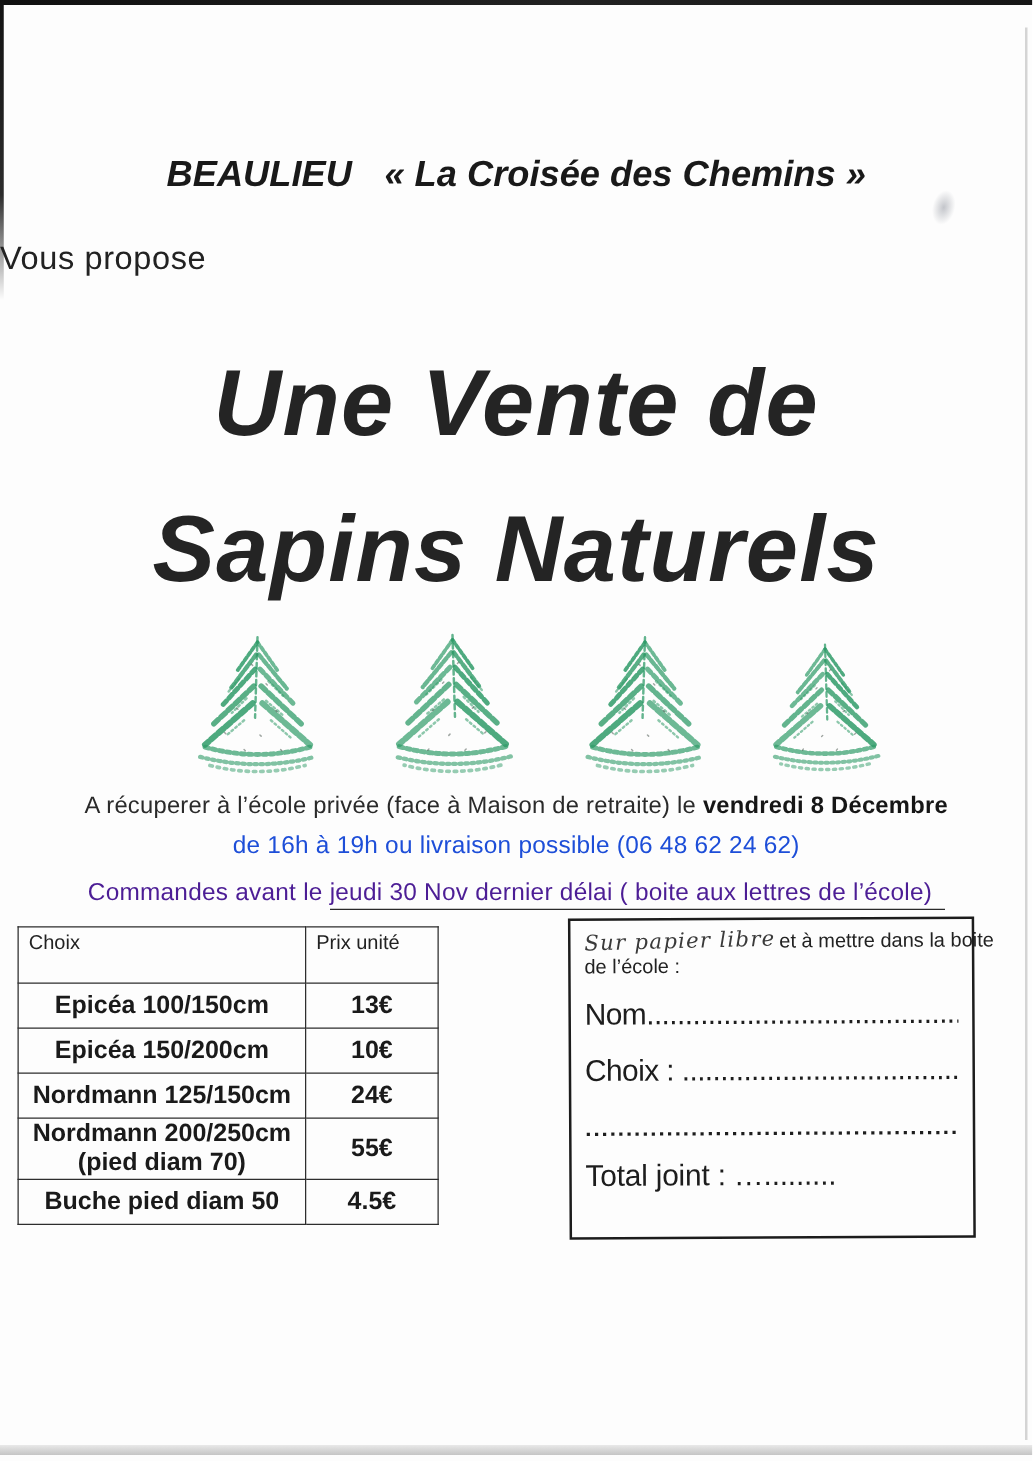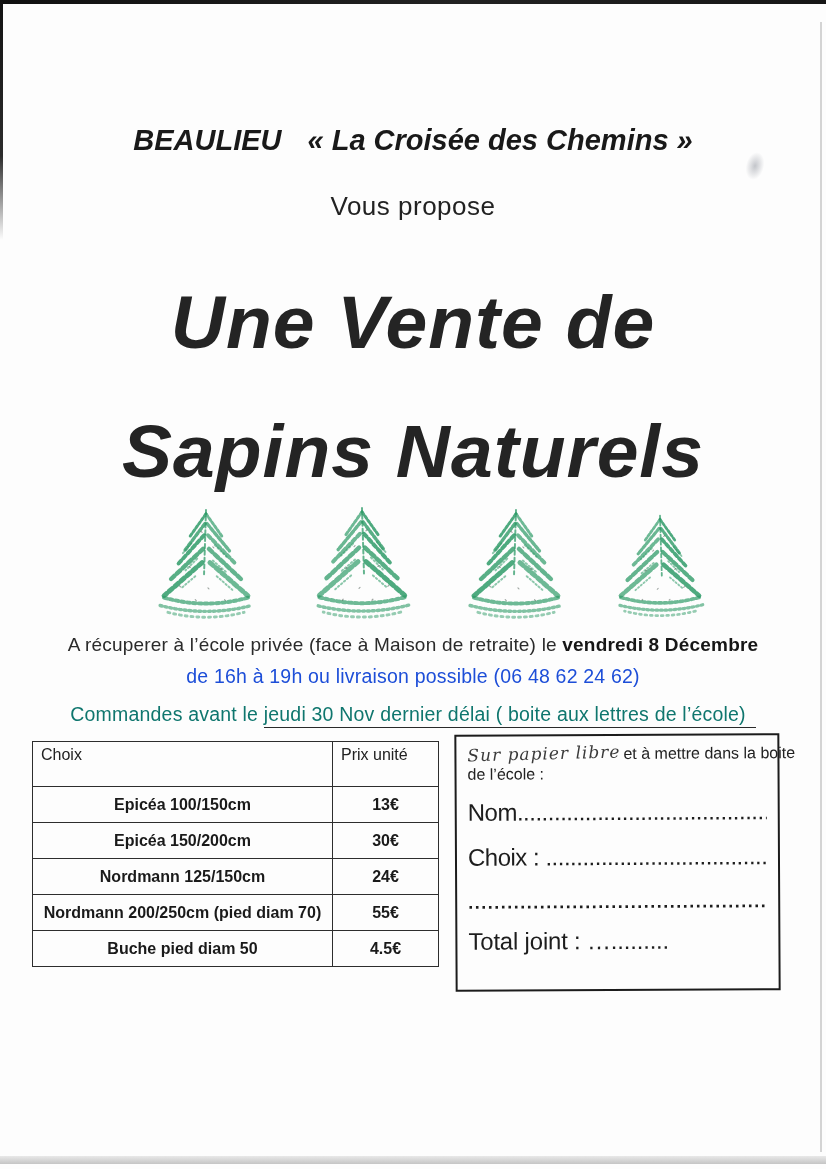--- a/index.html
+++ b/index.html
@@ -22,52 +22,52 @@
     background:linear-gradient(to bottom,rgba(185,185,185,.30),rgba(150,150,150,.55));}
   .smudge{position:absolute;left:746px;top:152px;width:18px;height:28px;
     background:radial-gradient(closest-side,rgba(115,120,132,.42),rgba(115,120,132,0));
     transform:rotate(14deg);}
   
   .assoc{position:absolute;top:68px;left:0;right:0;text-align:center;
     font-size:22px;font-weight:700;font-style:italic;letter-spacing:.3px;color:#191919;}
   .school{position:absolute;top:124px;left:0;right:0;text-align:center;
     font-size:29px;font-weight:700;font-style:italic;color:#191919;}
   .school-quote{margin-left:26px;}
-  .propose{position:absolute;top:191px;left:0;right:0;text-align:center;
+  .propose{position:absolute;top:191px;left:0;right:0;
     font-size:26px;font-weight:400;letter-spacing:.5px;color:#222;}
   
   .title1,.title2{position:absolute;left:0;right:0;text-align:center;
     font-size:75px;font-style:italic;font-weight:600;letter-spacing:1px;color:#242424;}
   .title1{top:267px;margin-top:12px;}
-  .title2{top:408px;}
+  .title2{top:396px;}
   
   .trees{position:absolute;top:500px;left:148px;width:562px;height:126px;
     display:flex;justify-content:space-between;align-items:flex-end;}
   .tree{display:block;}
   .tree.t1{width:116px;height:122px;}
   .tree.t2{width:120px;height:124px;transform:scaleX(-1);}
   .tree.t3{width:112px;height:122px;}
   .tree.t4{width:100px;height:118px;transform:scaleX(-1);}
   
   .pickup1{position:absolute;top:634px;left:0;right:0;text-align:center;
     font-size:19px;color:#2a2a2a;letter-spacing:.2px;}
   .pickup1 strong{font-weight:700;color:#161616;}
   .pickup2{position:absolute;top:665px;left:0;right:0;text-align:center;
     font-size:19.5px;color:#1d4ed8;letter-spacing:.2px;}
   .deadline{position:absolute;top:703px;left:0;right:0;text-align:center;
-    font-size:19.5px;color:#0f766e;letter-spacing:.2px;}
+    font-size:19.5px;color:#4c1d95;letter-spacing:.2px;}
   .deadline .underline{border-bottom:1.6px solid #2a2a2a;padding-bottom:2px;padding-right:10px;}
   
-  .price-table{position:absolute;left:32px;top:741px;width:407px;
+  .price-table{position:absolute;left:14px;top:741px;width:337px;
     border-collapse:collapse;table-layout:fixed;}
   .price-table th,.price-table td{border:1.6px solid #2d2d2d;overflow:hidden;}
   .price-table th{height:40px;vertical-align:top;text-align:left;
     padding:4px 0 0 8px;font-weight:400;font-size:16px;color:#222;}
   .price-table th.th-prix{width:97px;}
-  .price-table td{height:33px;font-weight:700;font-size:16px;text-align:center;
+  .price-table td{height:33px;font-weight:700;font-size:20px;text-align:center;
     padding:1px 3px;color:#1a1a1a;}
   
   .order-box{position:absolute;left:455px;top:734px;width:325px;height:257px;
     border:2px solid #1c1c1c;box-sizing:border-box;padding:7px 11px;
     transform:rotate(-0.3deg);background:#fdfdfd;}
   .ob-line1{font-size:16px;color:#222;white-space:nowrap;}
   .handwritten{font-family:cursive,"DejaVu Serif",serif;font-style:italic;
     font-size:17px;letter-spacing:1px;color:#3a3a3a;display:inline-block;
     transform:rotate(-1.2deg);margin-right:3px;}
   .ob-instr2{font-size:16px;color:#222;margin-top:2px;}
@@ -130,21 +130,21 @@
         <th class="th-prix">Prix unité</th>
       </tr>
     </thead>
     <tbody>
         <tr>
           <td>Epicéa 100/150cm</td>
           <td>13€</td>
         </tr>
         <tr>
           <td>Epicéa 150/200cm</td>
-          <td>30€</td>
+          <td>10€</td>
         </tr>
         <tr>
           <td>Nordmann 125/150cm</td>
           <td>24€</td>
         </tr>
         <tr>
           <td>Nordmann 200/250cm (pied diam 70)</td>
           <td>55€</td>
         </tr>
         <tr>

